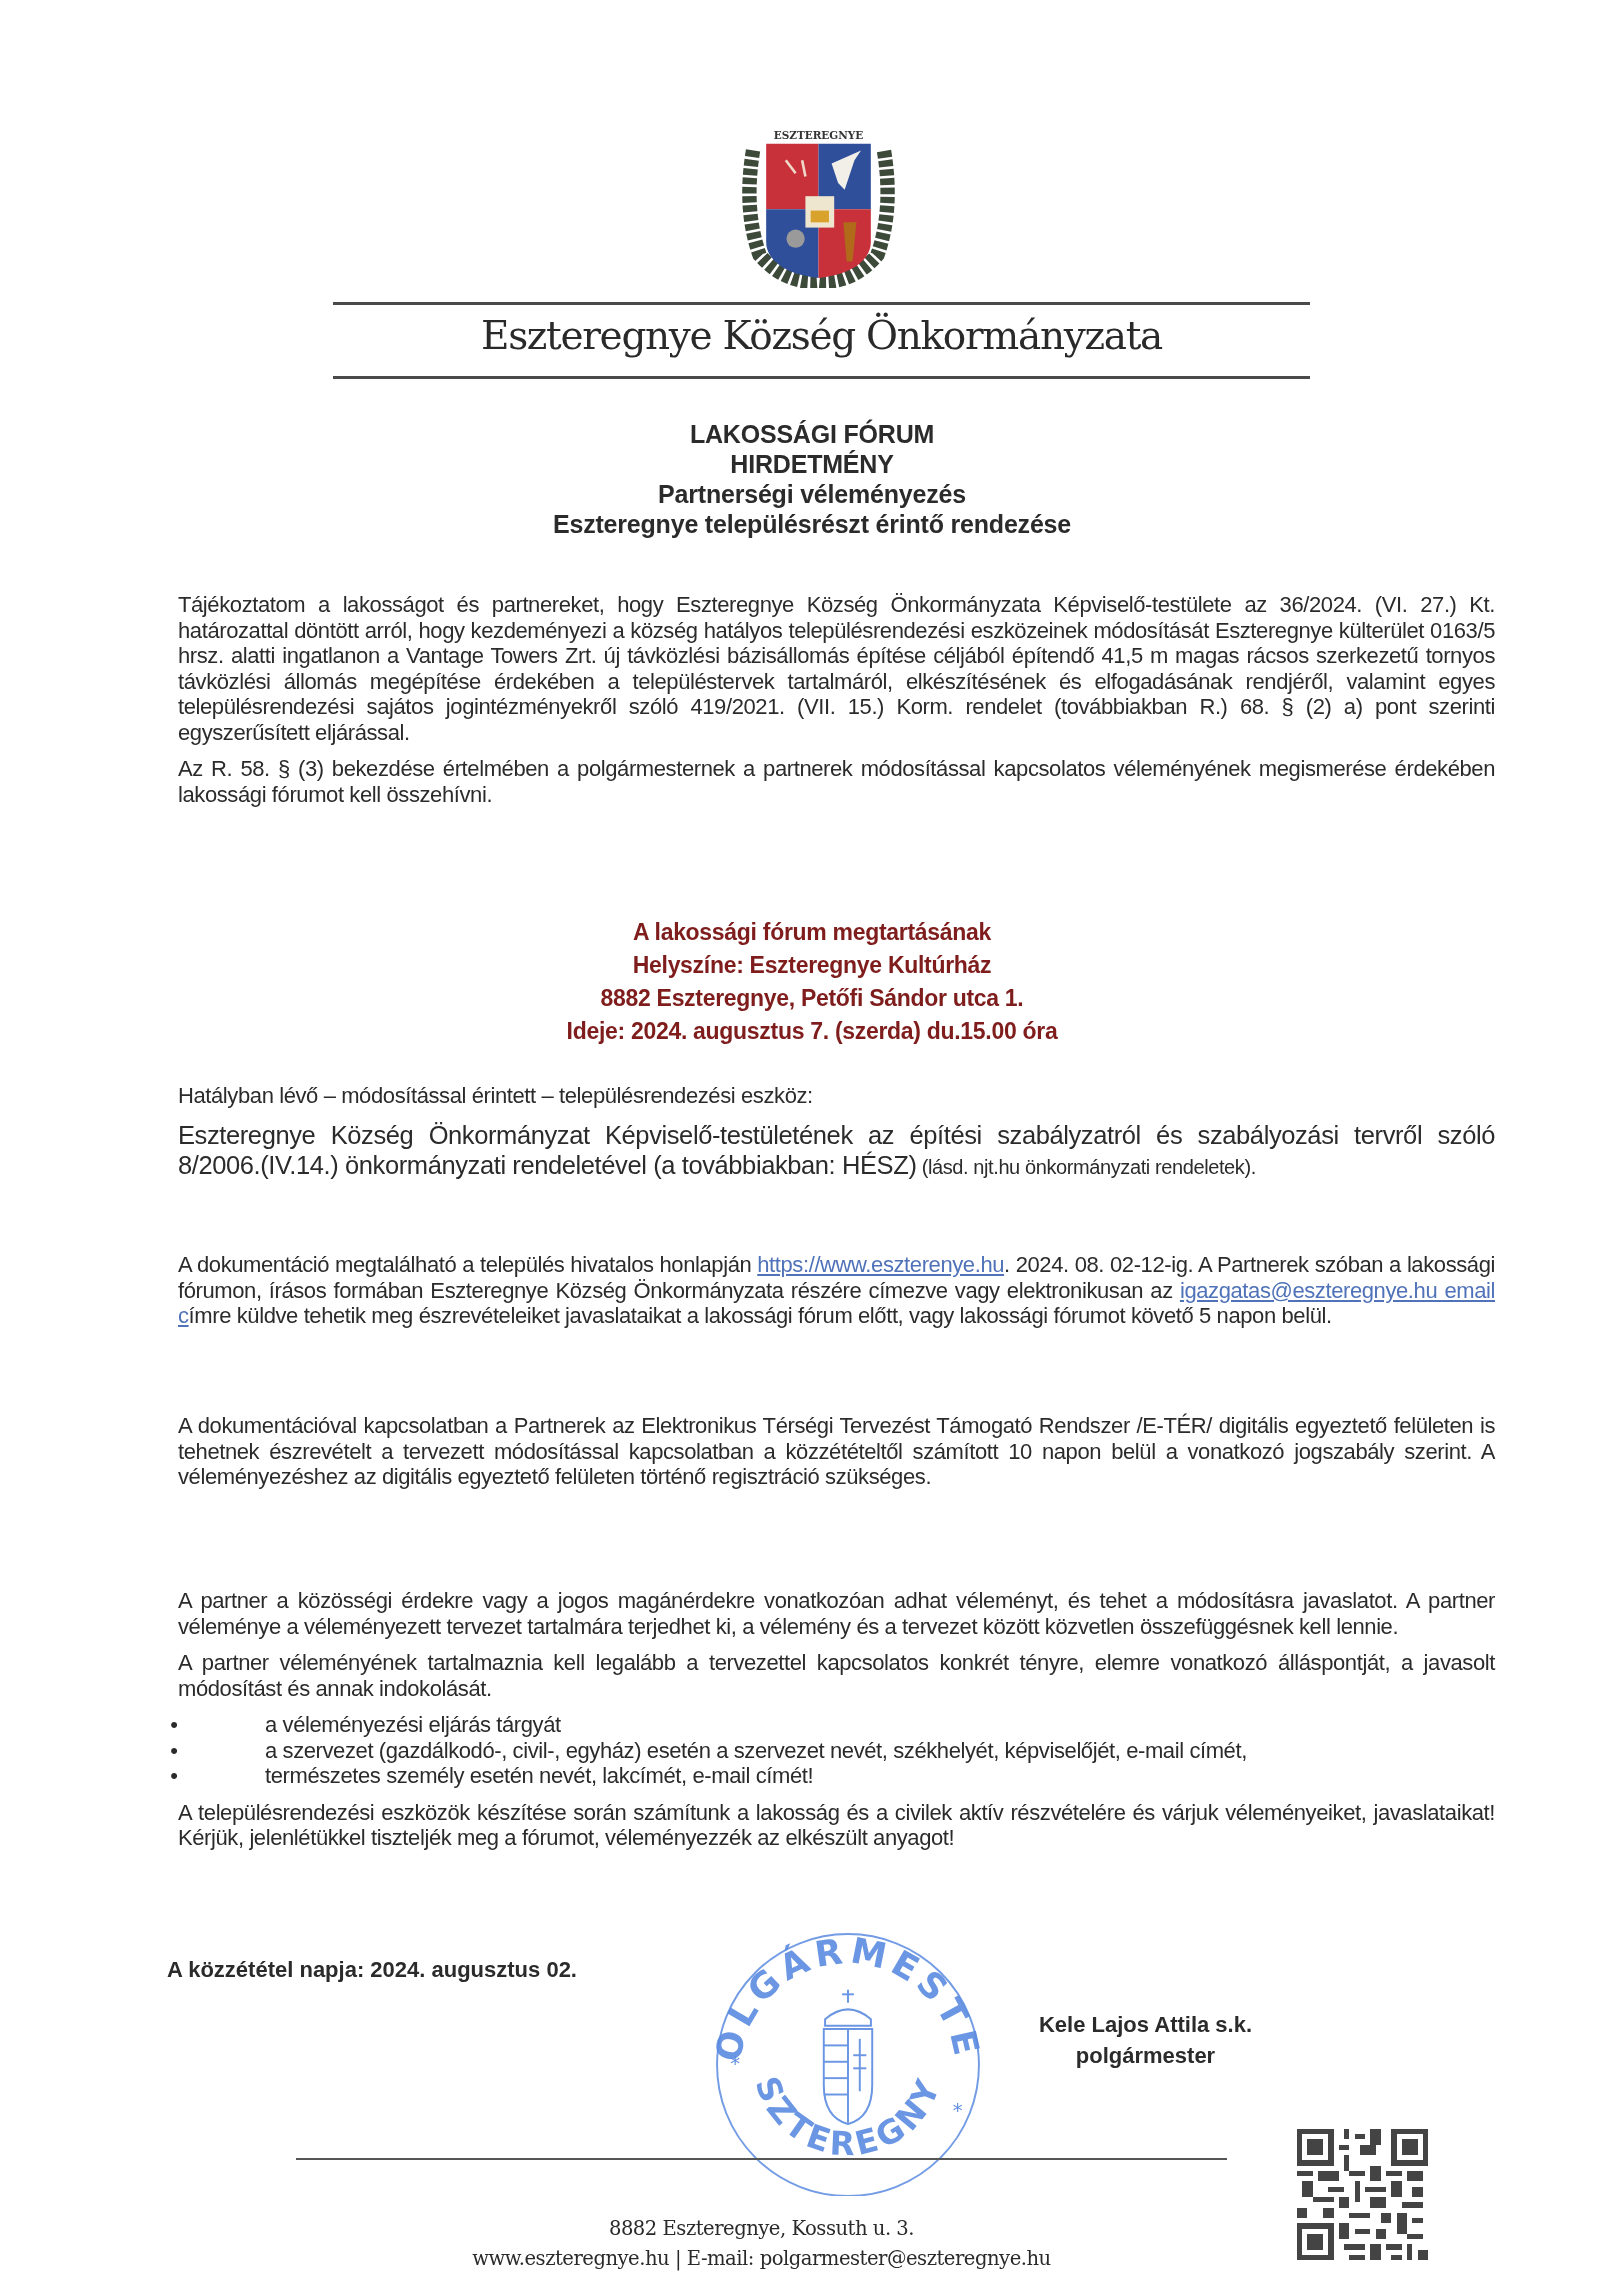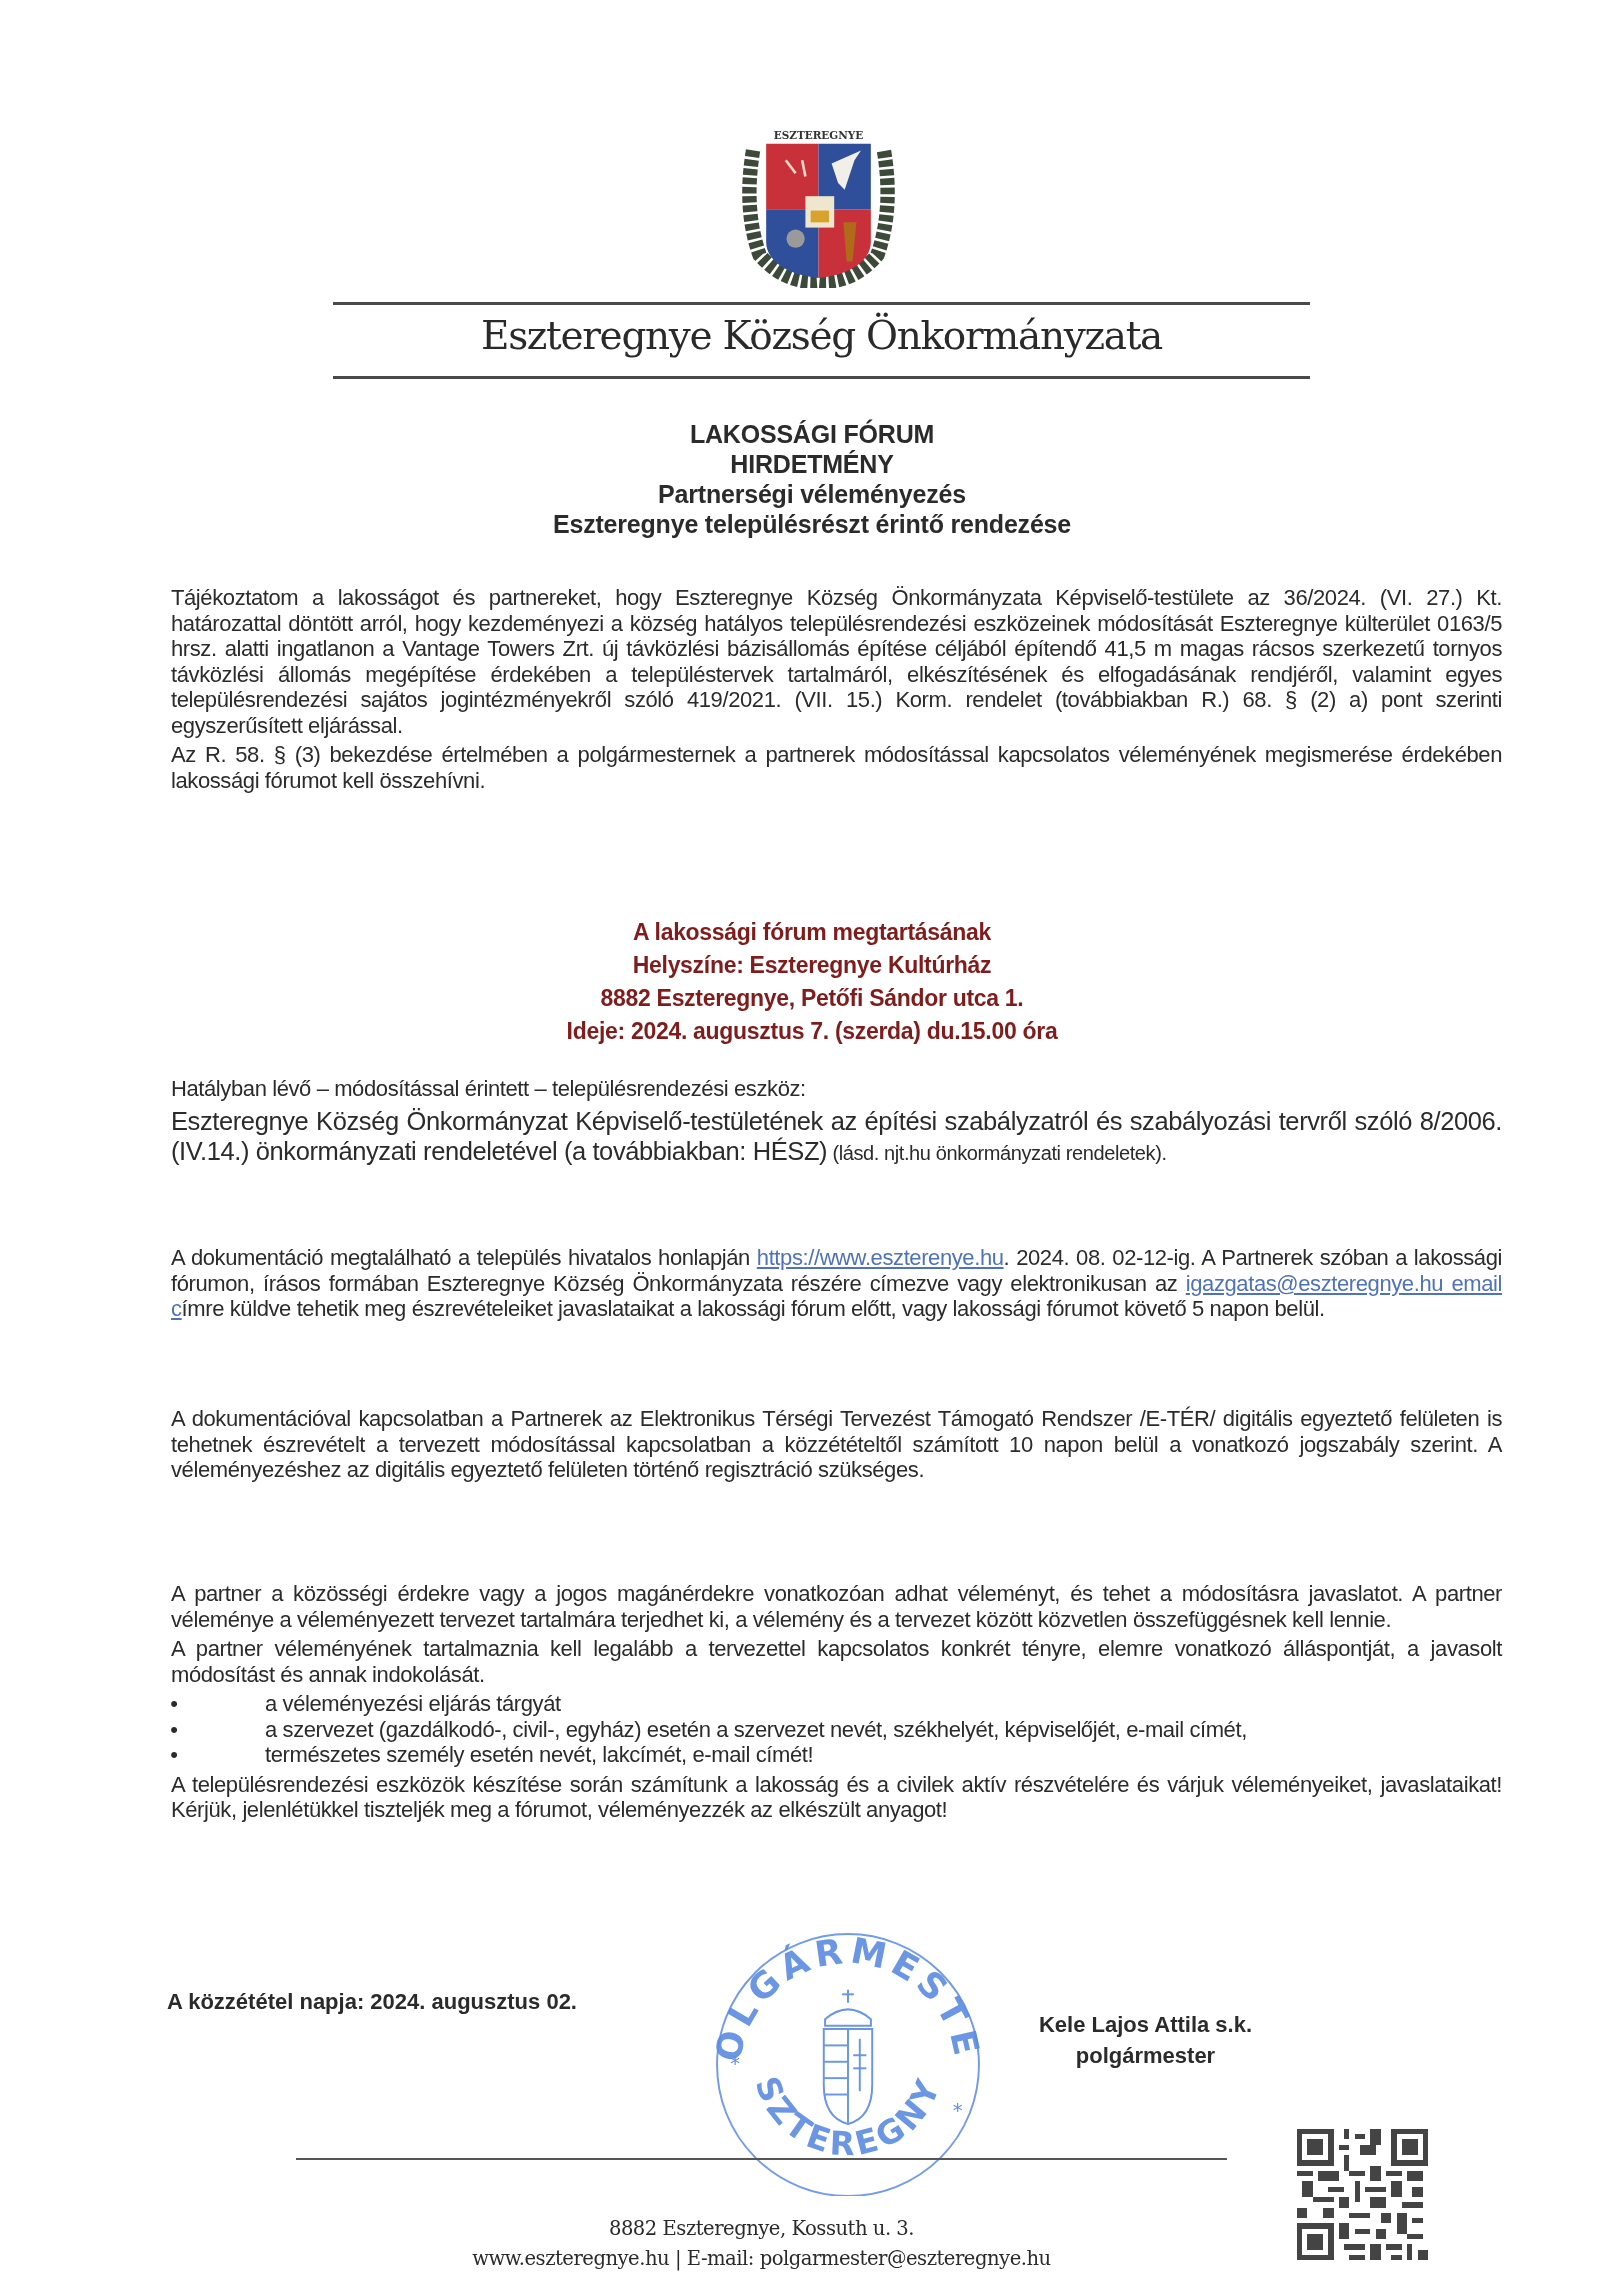--- a/index.html
+++ b/index.html
@@ -18,36 +18,36 @@
 
   
   .heading { position: absolute; left: 393px; top: 419px; width: 838px; text-align: center;
     font-family: "Liberation Sans", sans-serif; font-weight: bold; color: #2b2b2b; }
   .heading div { font-size: 25px; line-height: 30px; letter-spacing: -0.2px; }
 
   
   .body-text { position: absolute; left: 167px; width: 1339px;
     font-family: "Liberation Sans", sans-serif; font-size: 22px; line-height: 25.5px;
     text-align: justify; color: #2b2b2b; letter-spacing: -0.4px; }
-  .body-text p { margin: 4px; }
+  .body-text p { margin: 11px; }
   .p1 { top: 581px; }
   .center-block { position: absolute; left: 393px; top: 916px; width: 838px; text-align: center;
     font-family: "Liberation Sans", sans-serif; font-weight: bold; font-size: 23px; line-height: 33px; color: #7f1d1d; letter-spacing: -0.3px; }
   .p-hataly { top: 1072px; }
   .p-hataly .big { font-size: 25.5px; line-height: 30px; }
   .p-doc { top: 1241px; }
   .p-eter { top: 1402px; }
   .p-partner { top: 1577px; }
   .link { color: #4f72b8; text-decoration: underline; }
   .bullets { margin: 0; padding: 0; list-style: none; }
   .bullets li { position: relative; padding-left: 98px; }
   .bullets li .dot { position: absolute; left: 3.3px; top: 0; }
 
   .pub-date { position: absolute; left: 167px; top: 1957px;
-    font-family: "Liberation Sans", sans-serif; font-weight: bold; font-size: 22px; color: #2b2b2b; margin-top: 32px; }
+    font-family: "Liberation Sans", sans-serif; font-weight: bold; font-size: 22px; color: #2b2b2b; }
   .signer { position: absolute; left: 1008px; top: 2009px; width: 275px; text-align: center;
     font-family: "Liberation Sans", sans-serif; font-weight: bold; font-size: 22px; line-height: 31px; color: #2b2b2b; }
 
   
   .stamp { position: absolute; left: 694px; top: 1921px; width: 308px; height: 275px; }
 
   
   .rule.foot { left: 296px; top: 2158px; width: 931px; height: 2px; background: #555; }
   .footer { position: absolute; left: 296px; top: 2206px; width: 931px; text-align: center;
     font-family: "DejaVu Serif", serif; font-size: 19.6px; line-height: 30px; color: #2a2a2a; letter-spacing: -0.5px; margin-top: 8px; }

